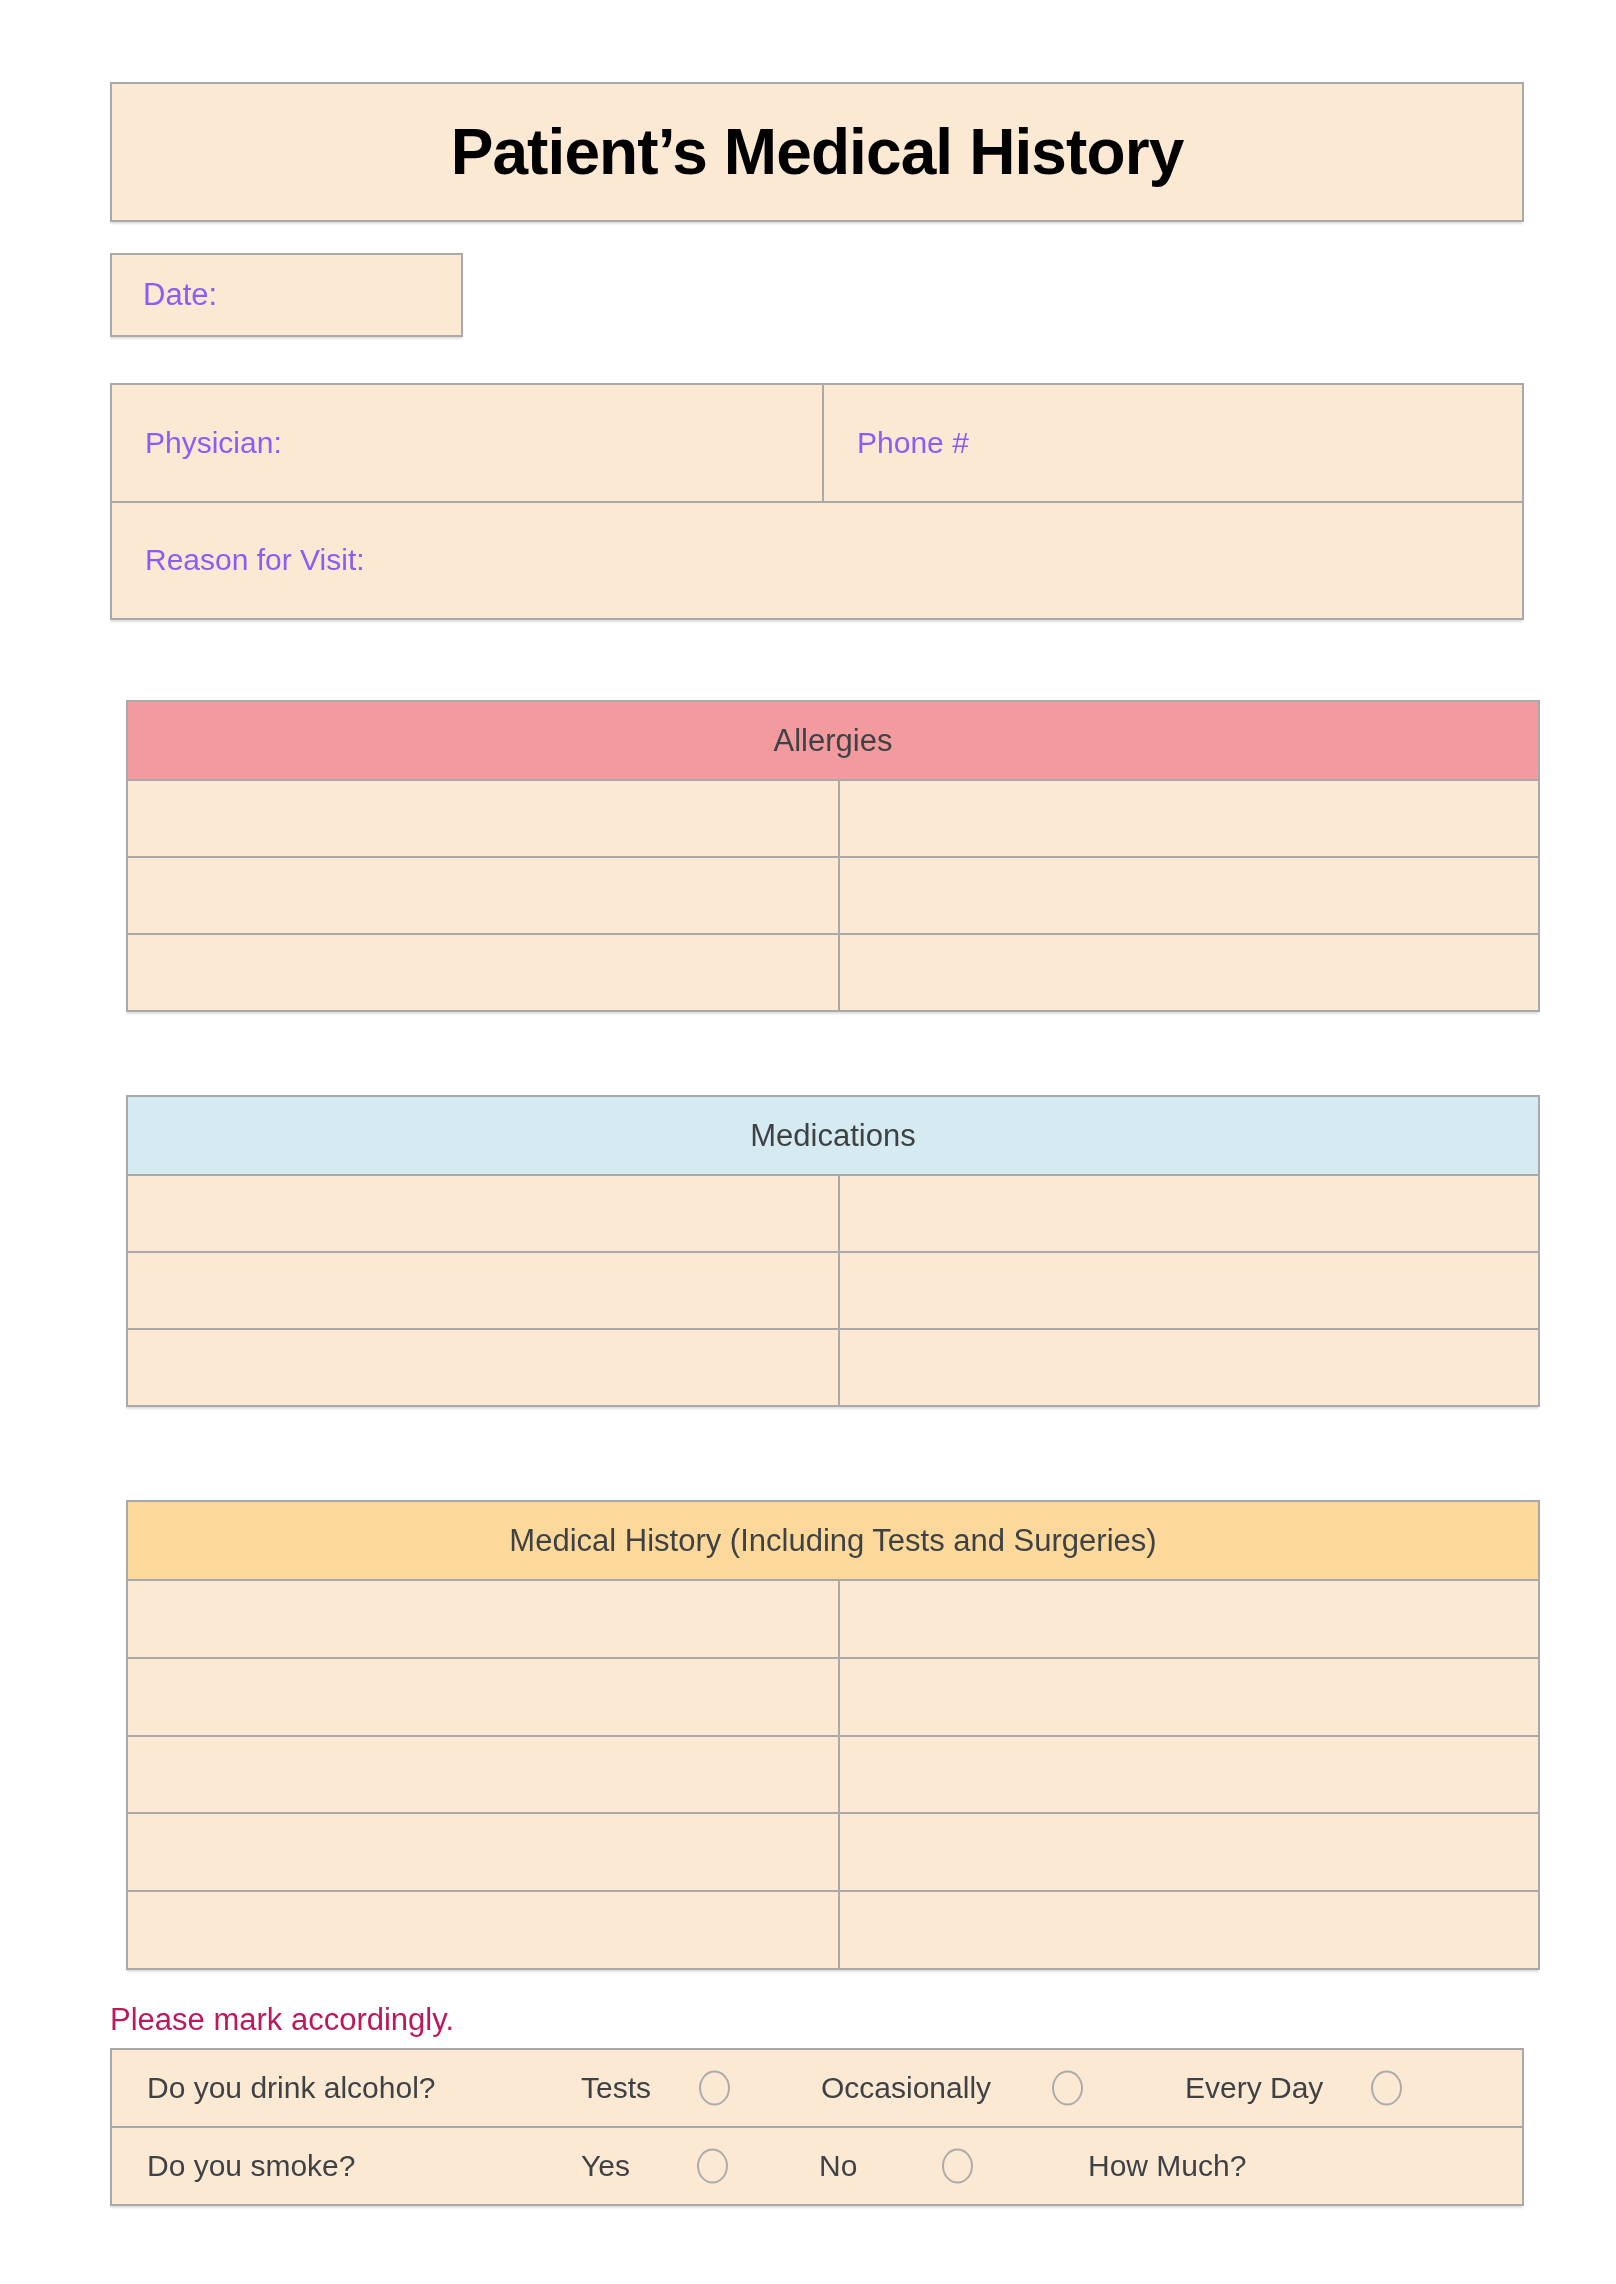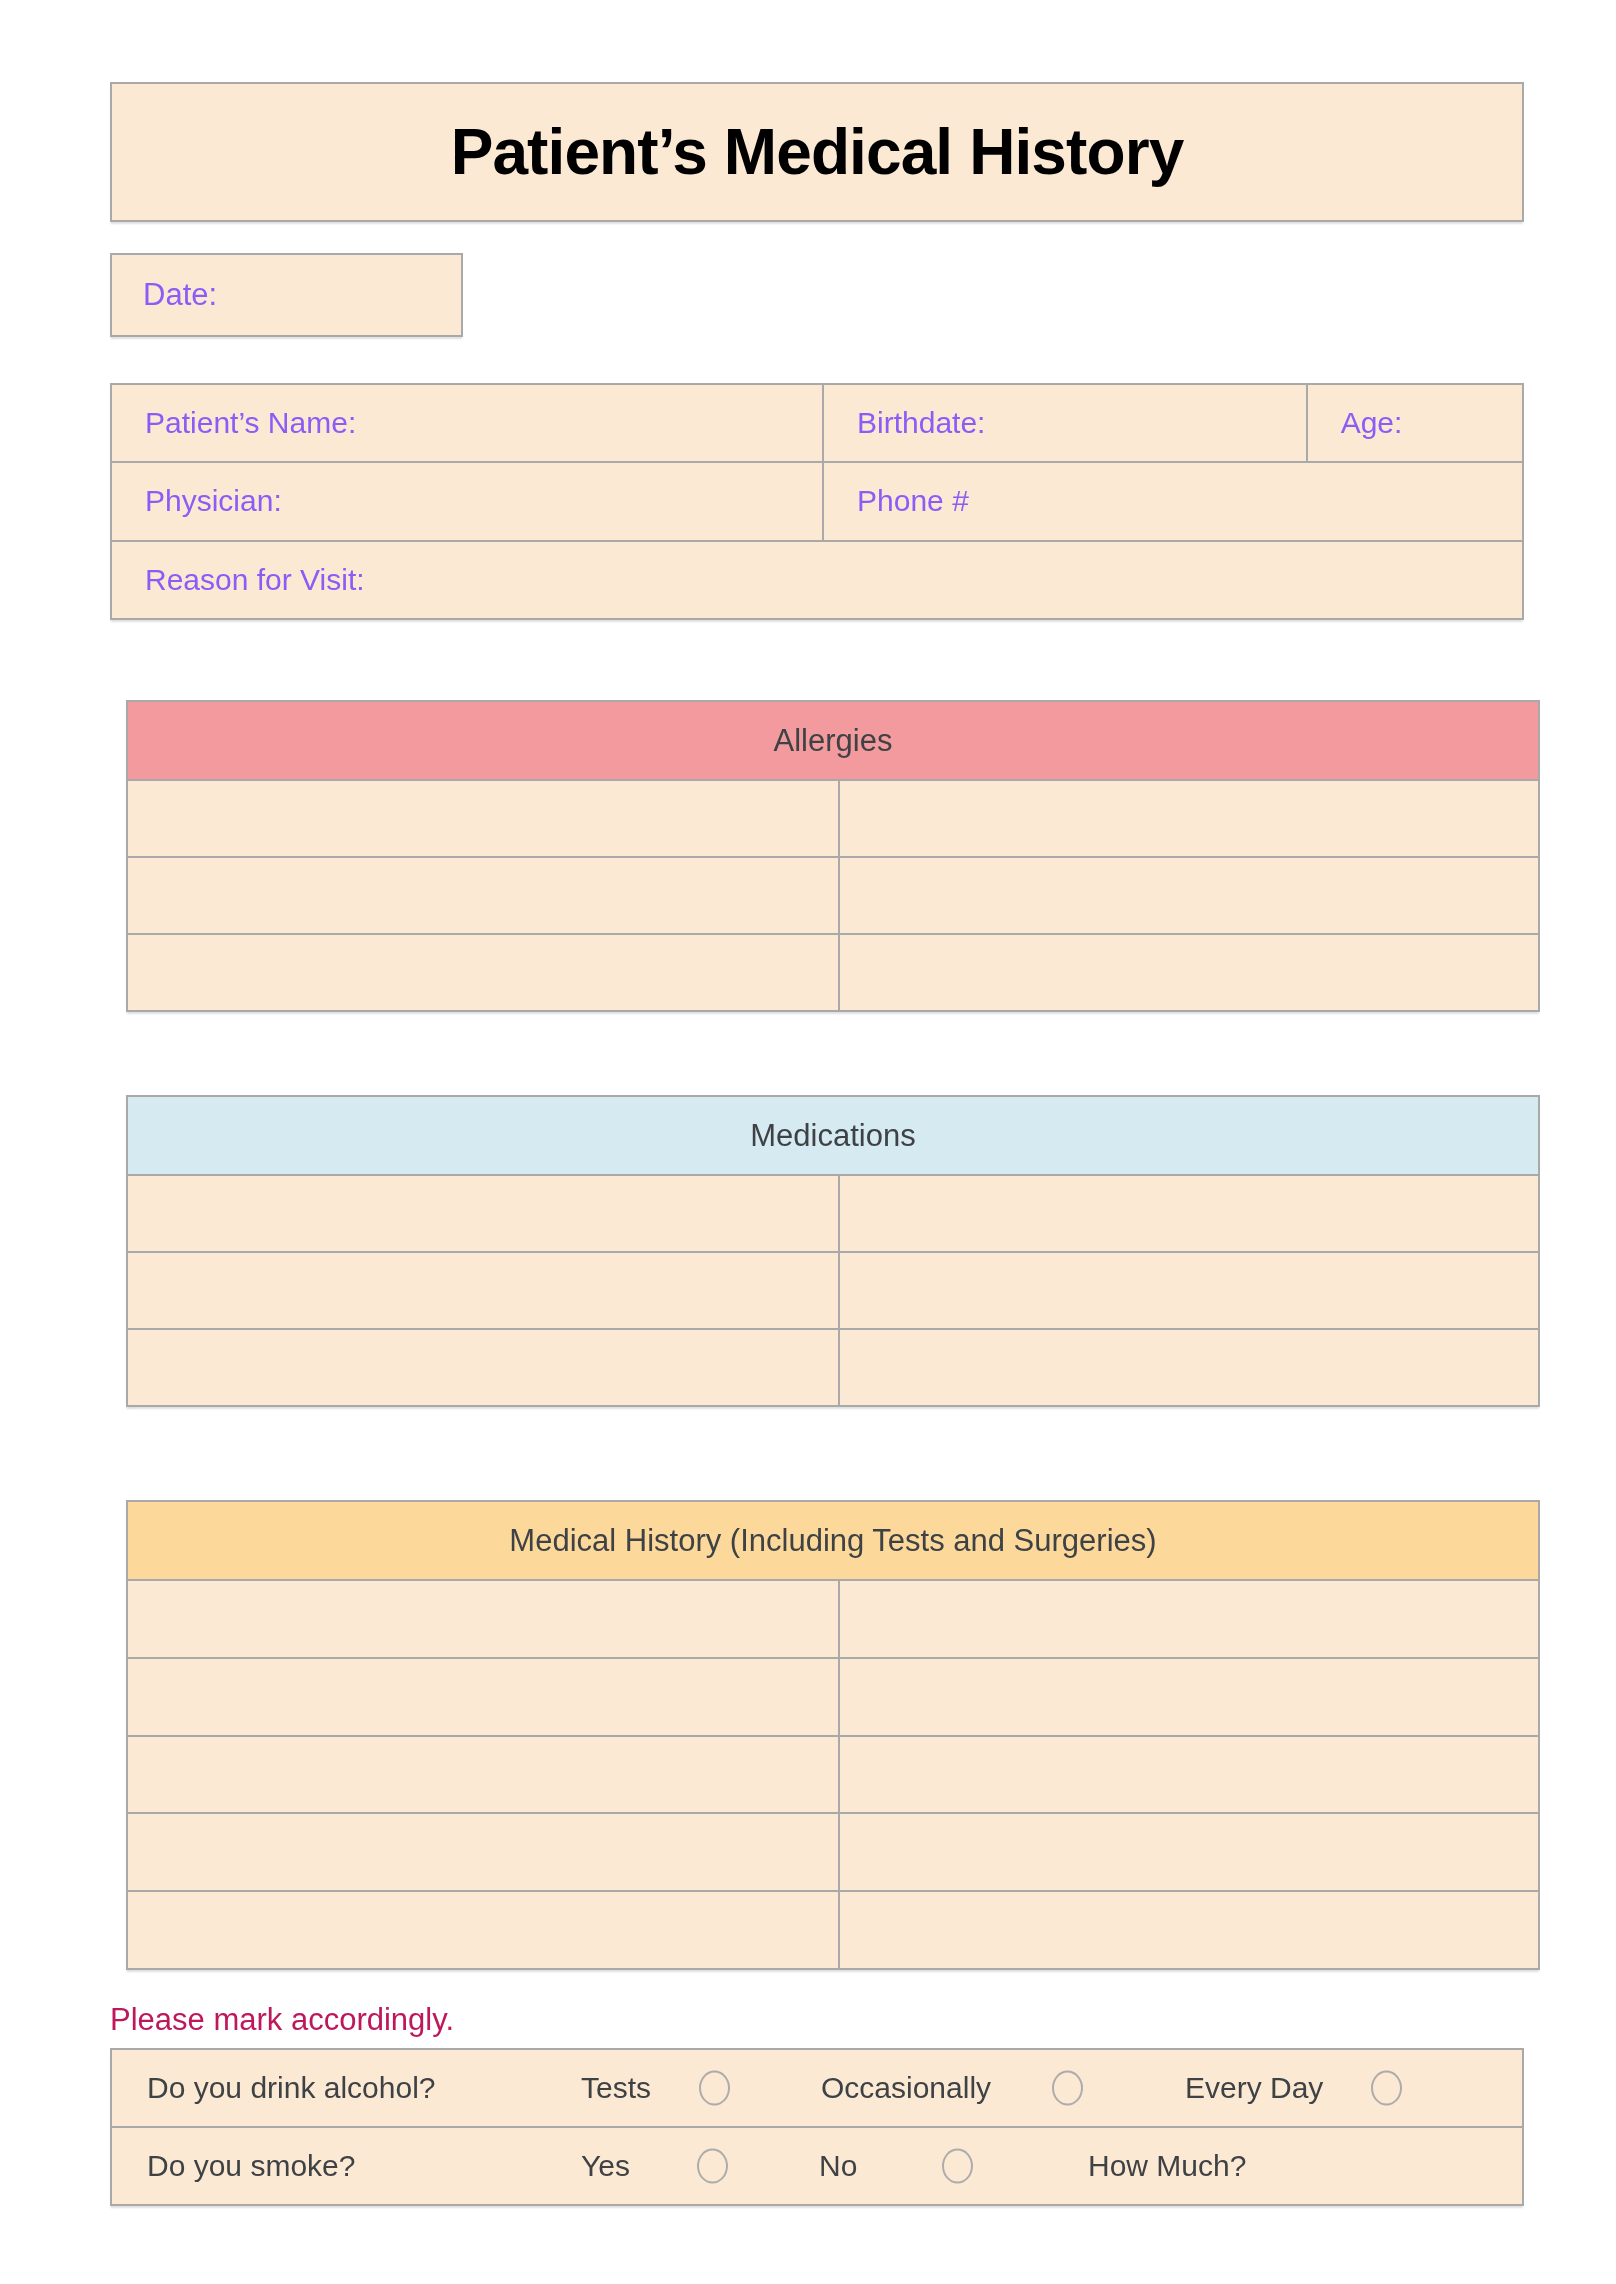--- a/index.html
+++ b/index.html
@@ -76,31 +76,20 @@
 
   <div class="box title-box">
     <div class="t">Patient’s Medical History</div>
   </div>
 
   <div class="box date-box">
     <span class="lbl" style="font-size:31px;">Date:</span>
   </div>
 
   <div class="box ptable">
-    <div class="prow">
-      <div class="pcell w1">
-        <span class="lbl">Patient’s Name:</span>
-      </div>
-      <div class="pcell w2">
-        <span class="lbl">Birthdate:</span>
-      </div>
-      <div class="pcell w3">
-        <span class="lbl">Age:</span>
-      </div>
-    </div>
     <div class="prow">
       <div class="pcell w1">
         <span class="lbl">Physician:</span>
       </div>
       <div class="pcell w4">
         <span class="lbl">Phone #</span>
       </div>
     </div>
     <div class="prow">
       <div class="pcell w100">

